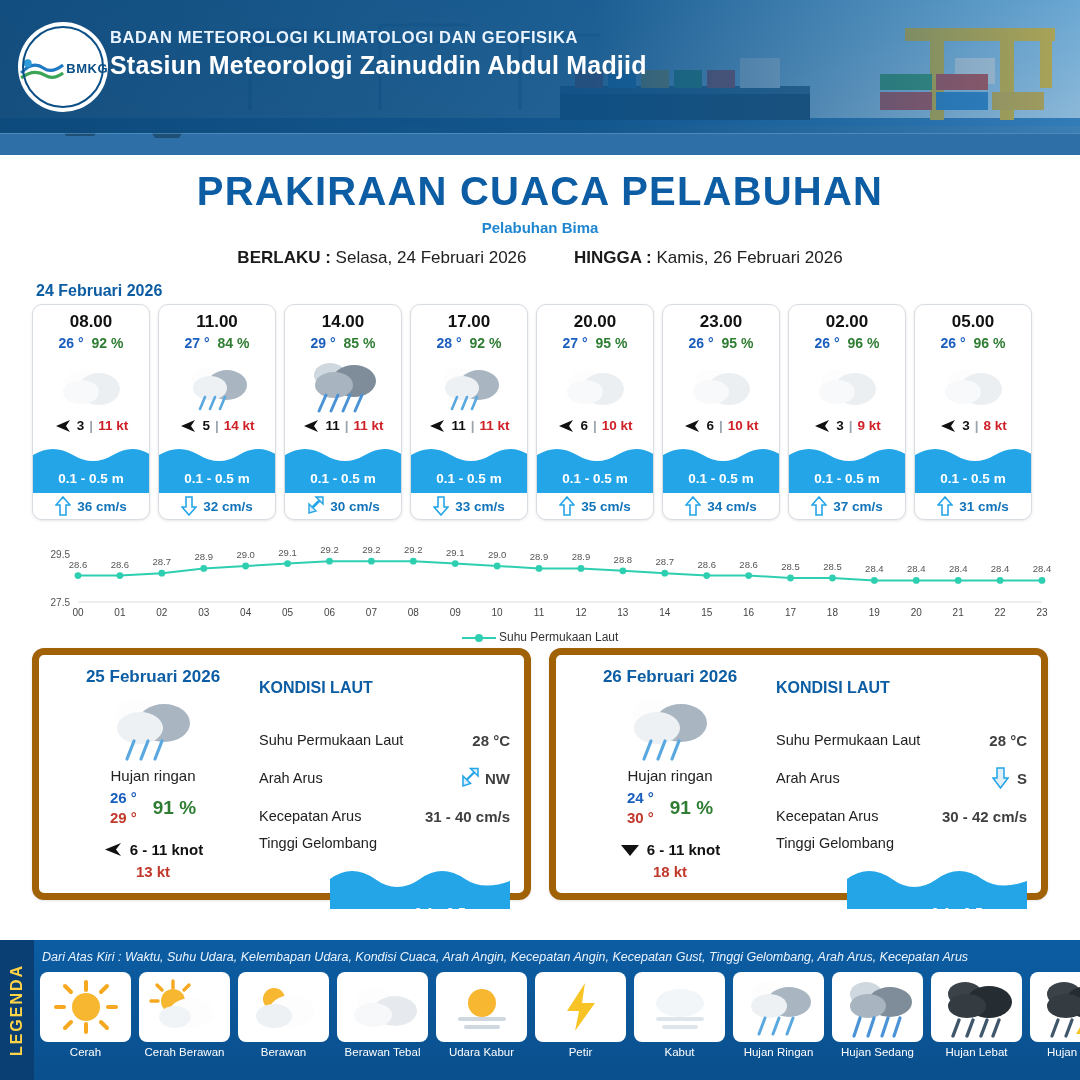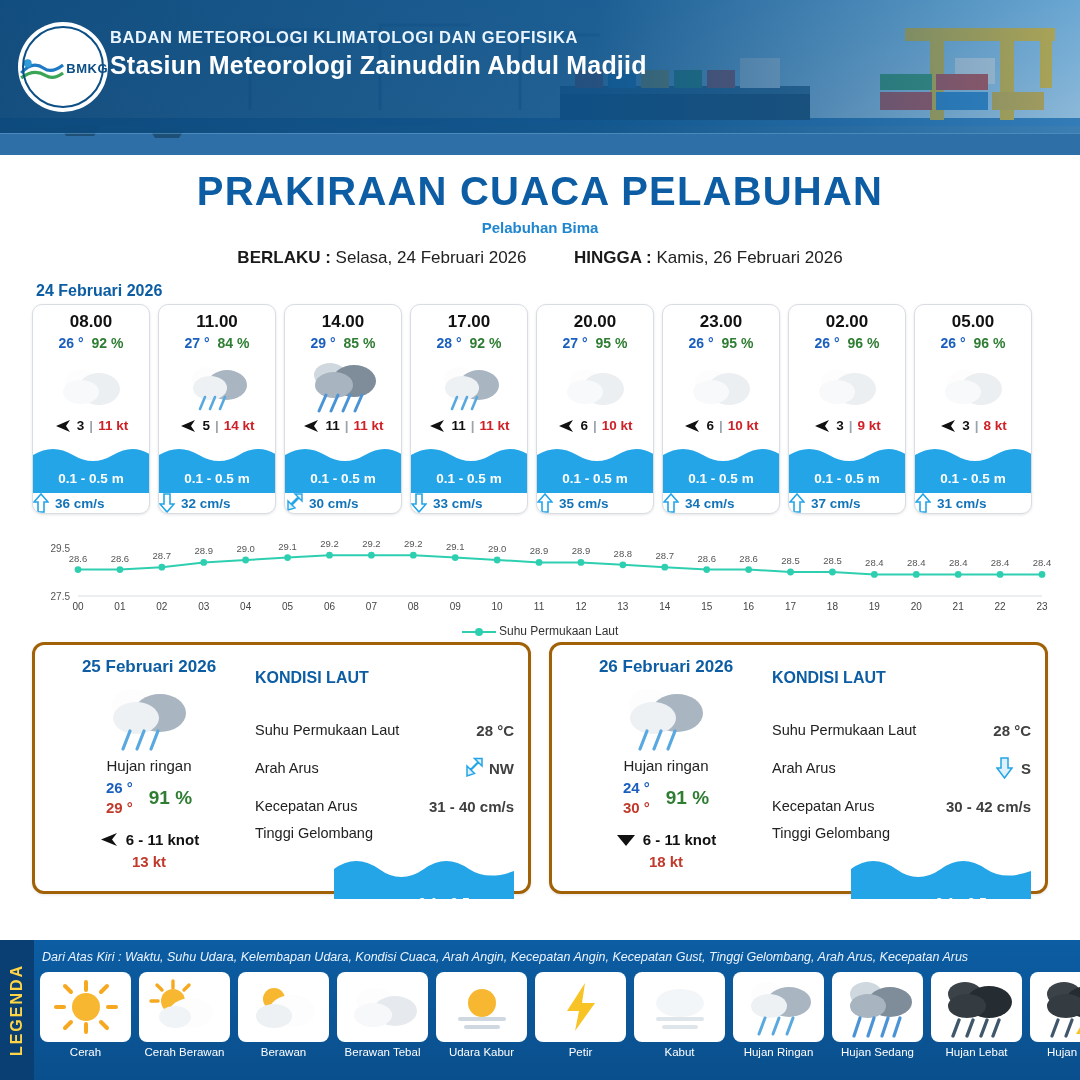--- a/index.html
+++ b/index.html
@@ -62,31 +62,31 @@
   .c-wind { display:flex; align-items:center; justify-content:center; gap:5px; font-size:13.5px; font-weight:bold; padding:2px 0 4px;}
   .c-wind .spd { color:#111; }
   .c-wind .bar { color:#9aa4ad; }
   .c-wind .gust { color:#cf2027; }
   .c-wave { position:relative; height:56px; }
   .c-wave .wsvg { position:absolute; left:0; top:0; }
   .c-wave .wtxt {
     position:absolute; left:0; right:0; bottom:7px; text-align:center;
     font-size:13.5px; color:#fff; font-weight:bold;
   }
-  .c-cur { display:flex; align-items:center; gap:6px; height:20px; font-size:13.5px; color:#1273b8; font-weight:bold;}
+  .c-cur { display:flex; align-items:center; justify-content:center; gap:6px; height:26px; font-size:13.5px; color:#1273b8; font-weight:bold;}
 
   
   .chart-wrap { margin:12px 20px 0 20px; position:relative; height:110px; }
   .chart-legend { text-align:center; font-size:12px; color:#333; margin-top:2px; }
   .legend-dot { display:inline-block; vertical-align:middle; }
 
   
   .daily-row { display:flex; gap:18px; padding:6px 32px 0 32px; }
   .daily {
-    flex:1; background:#fff; border:3px solid #a16207; border-radius:12px;
+    flex:1; background:#fff; border:7px solid #a16207; border-radius:12px;
     box-shadow:0 1px 3px rgba(0,0,0,.10);
     height:252px; display:flex; padding:12px 14px; position:relative;
   }
   .d-left { width:200px; text-align:center; }
   .d-date { font-size:17px; font-weight:bold; color:#0c5da3; }
   .d-icon { height:76px; display:flex; align-items:center; justify-content:center; margin-top:2px;}
   .d-cond { font-size:15px; color:#222; margin-top:2px; }
   .d-th { display:flex; justify-content:center; align-items:center; gap:16px; margin-top:4px; }
   .d-temps { font-size:15px; font-weight:bold; line-height:1.35; }
   .d-tmin { color:#1b5fbe; }

